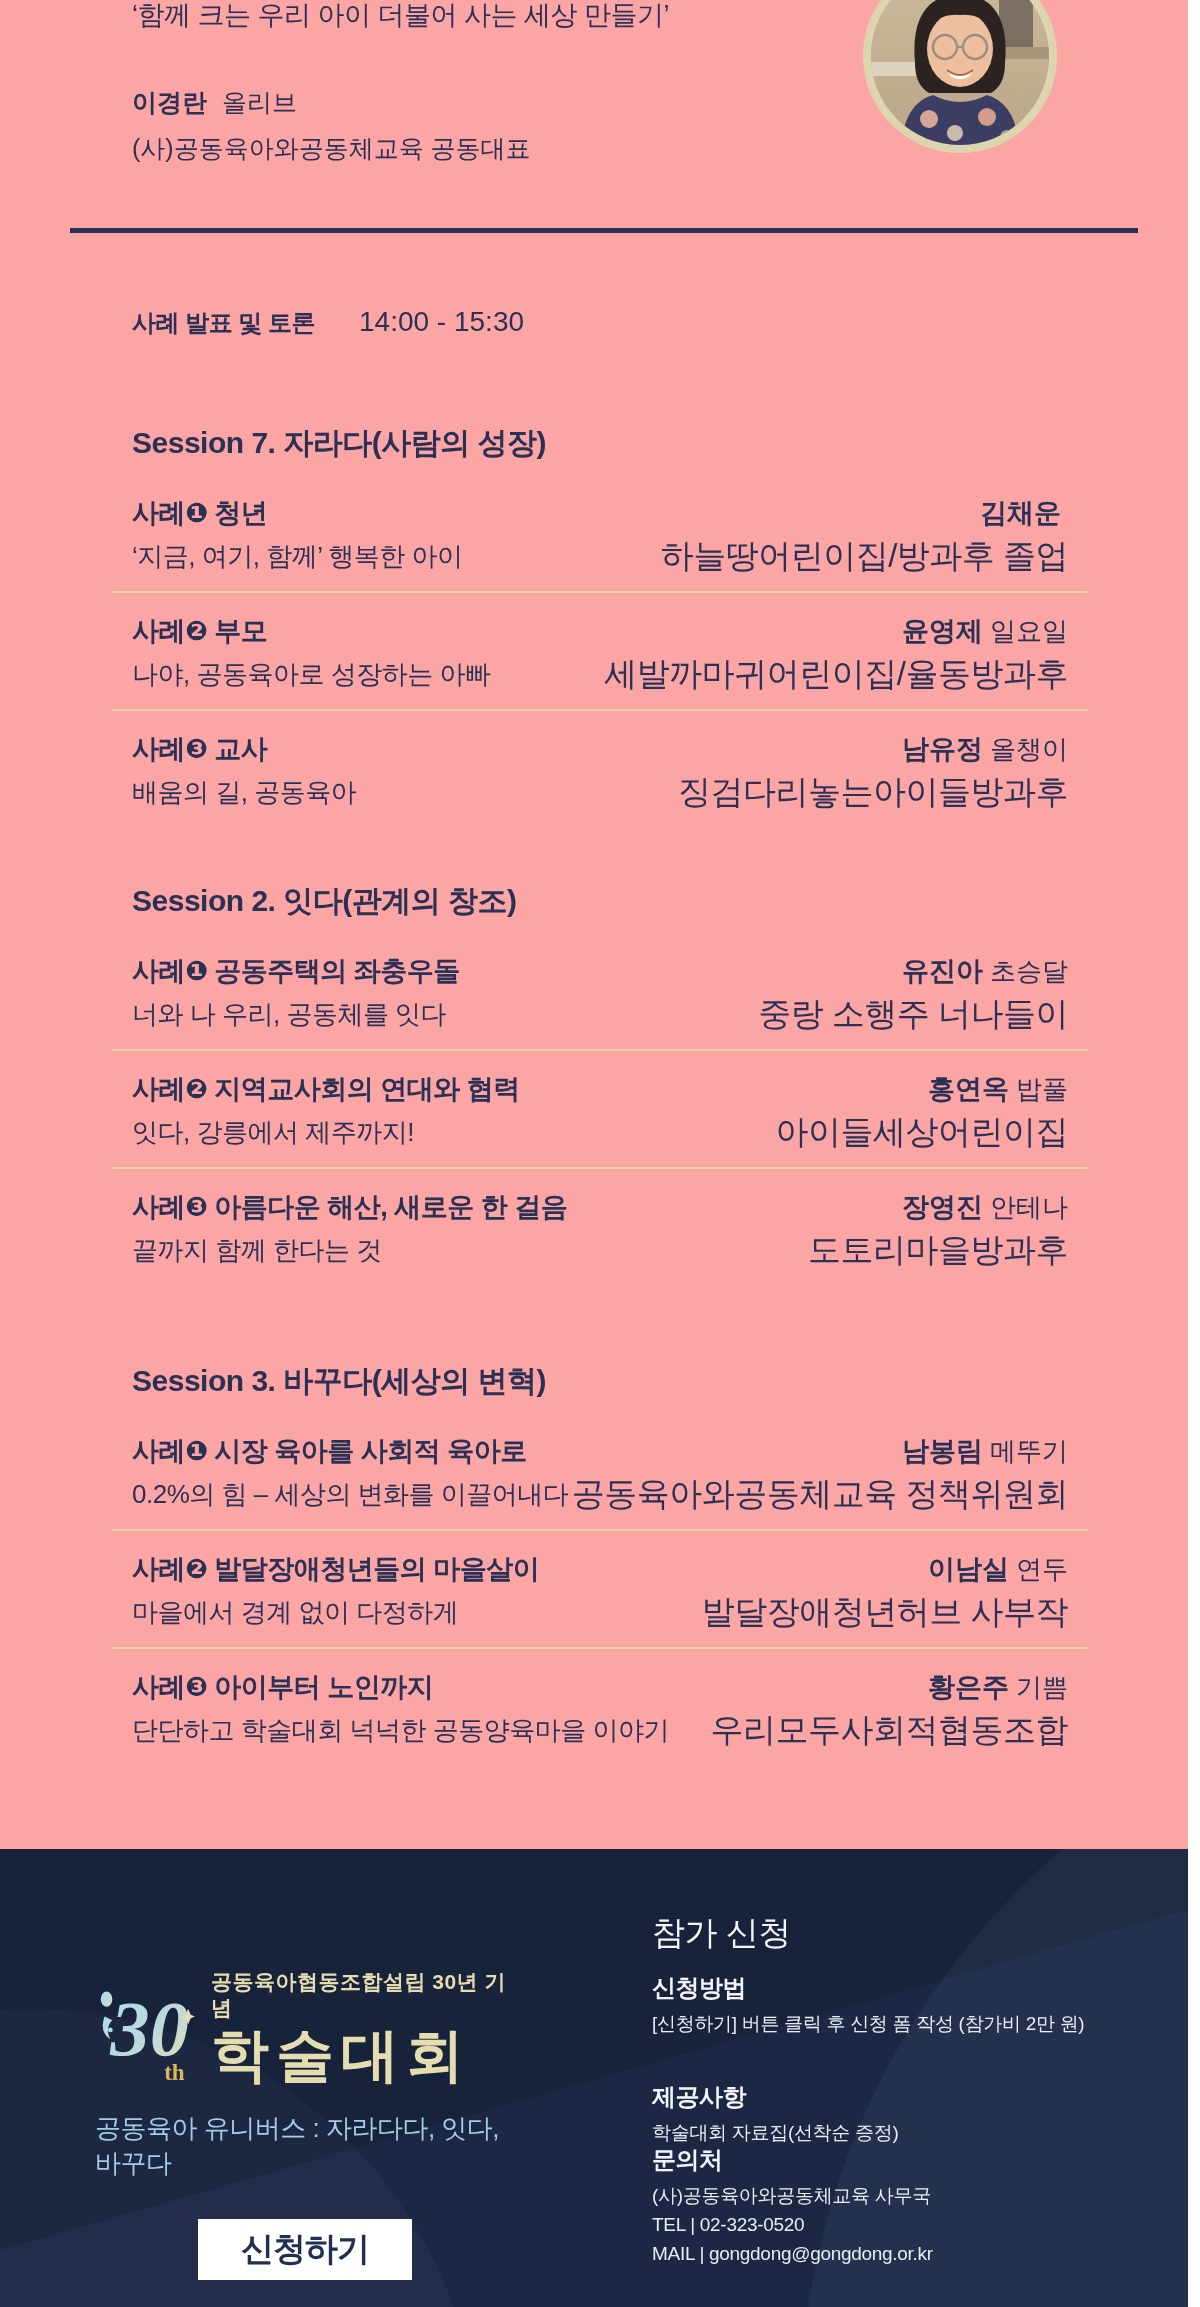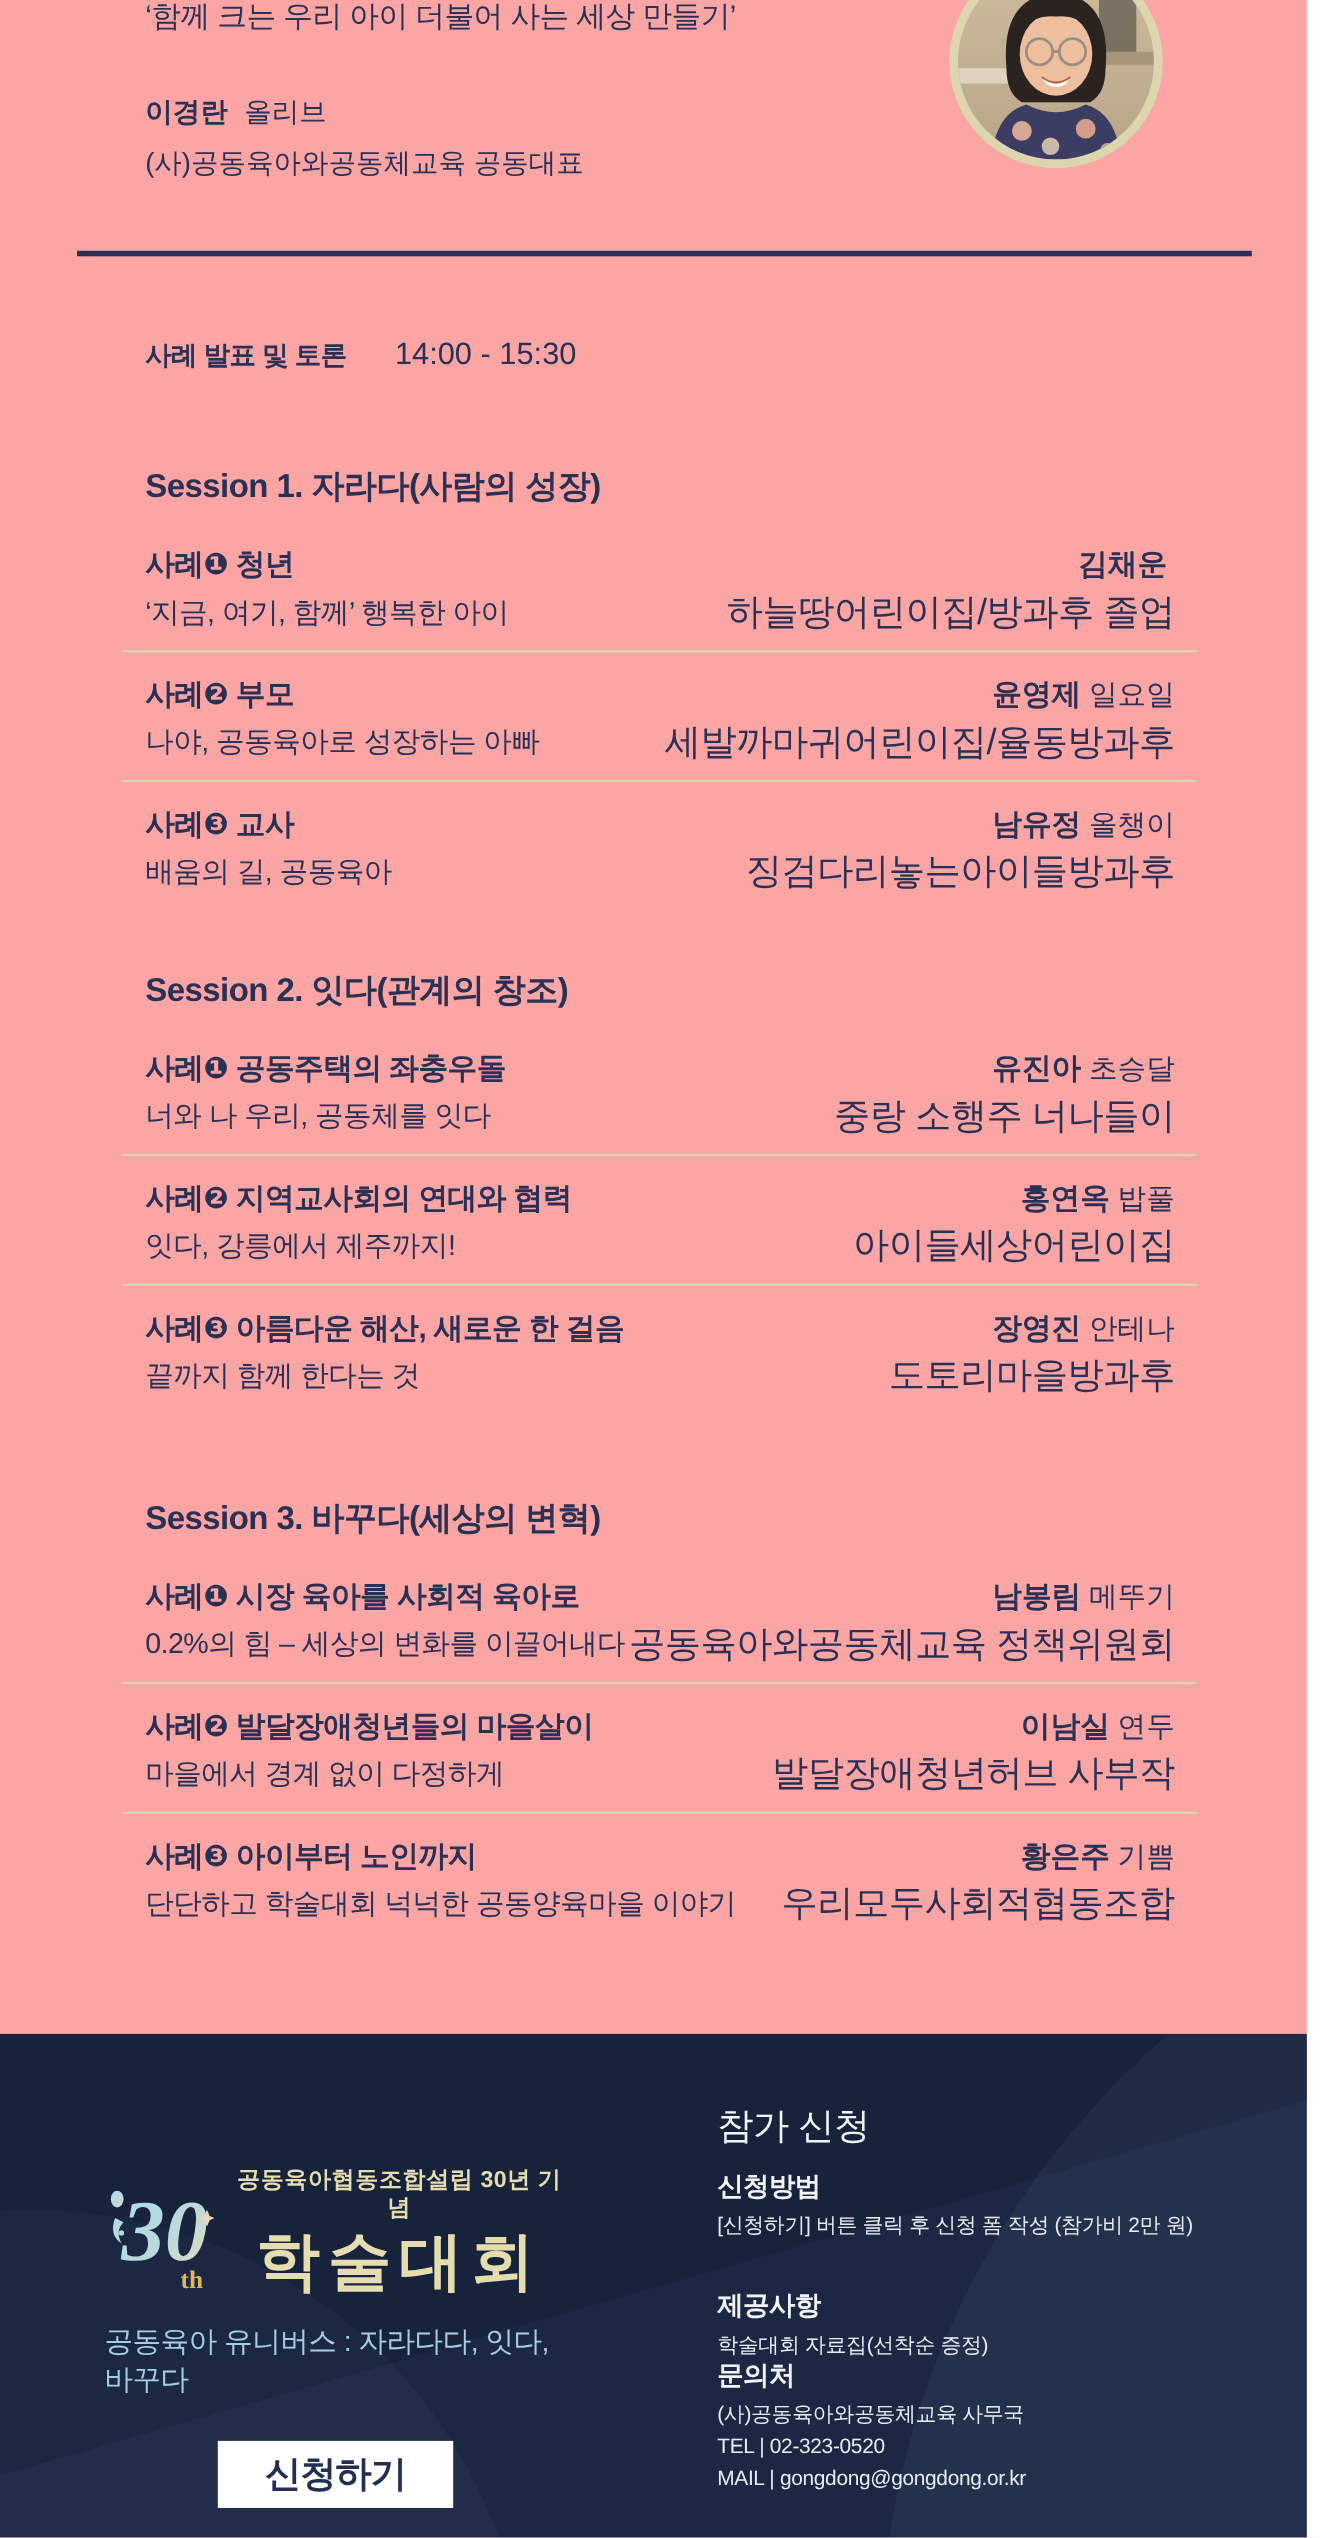--- a/index.html
+++ b/index.html
@@ -46,21 +46,21 @@
   
   .footer{position:absolute;top:1849px;left:0;width:1200px;height:458px;background:#1c2843;overflow:hidden;}
   .footer .arc{position:absolute;width:1500px;height:1500px;border-radius:50%;
     left:800px;top:-180px;background:rgba(137,163,204,0.08);}
   .footer .band1{position:absolute;width:1700px;height:520px;background:rgba(8,14,30,0.22);
     transform:rotate(-16deg);left:-150px;top:-330px;}
   .footer .band2{position:absolute;width:900px;height:900px;border-radius:50%;
     left:-420px;top:160px;background:rgba(137,163,204,0.05);}
   .f-left{position:absolute;left:95px;top:120px;width:420px;display:flex;flex-direction:column;align-items:center;}
   .lockup{display:flex;align-items:center;}
-  .l-text{display:flex;flex-direction:column;margin-left:16px;text-align:center;}
+  .l-text{display:flex;flex-direction:column;margin-left:16px;}
   .l-small{font-size:21px;font-weight:700;color:#e5dcb0;letter-spacing:0.5px;line-height:26px;}
   .l-big{margin-top:4px;font-family:"Liberation Serif","DejaVu Serif",serif;
     font-size:58px;font-weight:700;color:#e5dcb0;letter-spacing:7px;line-height:62px;}
   .tagline{margin-top:24px;font-size:26px;font-weight:500;color:#a3cde2;letter-spacing:-0.5px;}
   .apply-btn{margin-top:38px;width:214px;height:61px;background:#ffffff;border:none;cursor:pointer;
     display:flex;align-items:center;justify-content:center;
     font-family:Liberation Serif, serif;font-size:33px;font-weight:700;color:#222f52;letter-spacing:-1px;}
   .f-right{position:absolute;left:652px;top:0;width:520px;color:#f2f4f8;}
   .f-title{position:absolute;top:62px;left:0;margin:0;font-size:33px;font-weight:400;letter-spacing:-0.5px;}
   .f-group{position:absolute;left:0;}
@@ -116,21 +116,21 @@
   </div>
 
   <div class="thick-divider"></div>
 
   <header class="program-header">
     <h2>사례 발표 및 토론</h2>
     <span class="time">14:00 - 15:30</span>
   </header>
 
   <section class="session s1">
-    <h3>Session 1. 자라다(사람의 성장)</h3>
+    <h3>Session 7. 자라다(사람의 성장)</h3>
     <div class="case-row">
       <div class="case-left">
         <p class="c-title">사례❶ 청년</p>
         <p class="c-sub">‘지금, 여기, 함께’ 행복한 아이</p>
       </div>
       <div class="case-right">
         <p class="p-line"><span class="nm">김채운</span><span class="nick"></span></p>
         <p class="p-affil">하늘땅어린이집/방과후 졸업</p>
       </div>
     </div>

